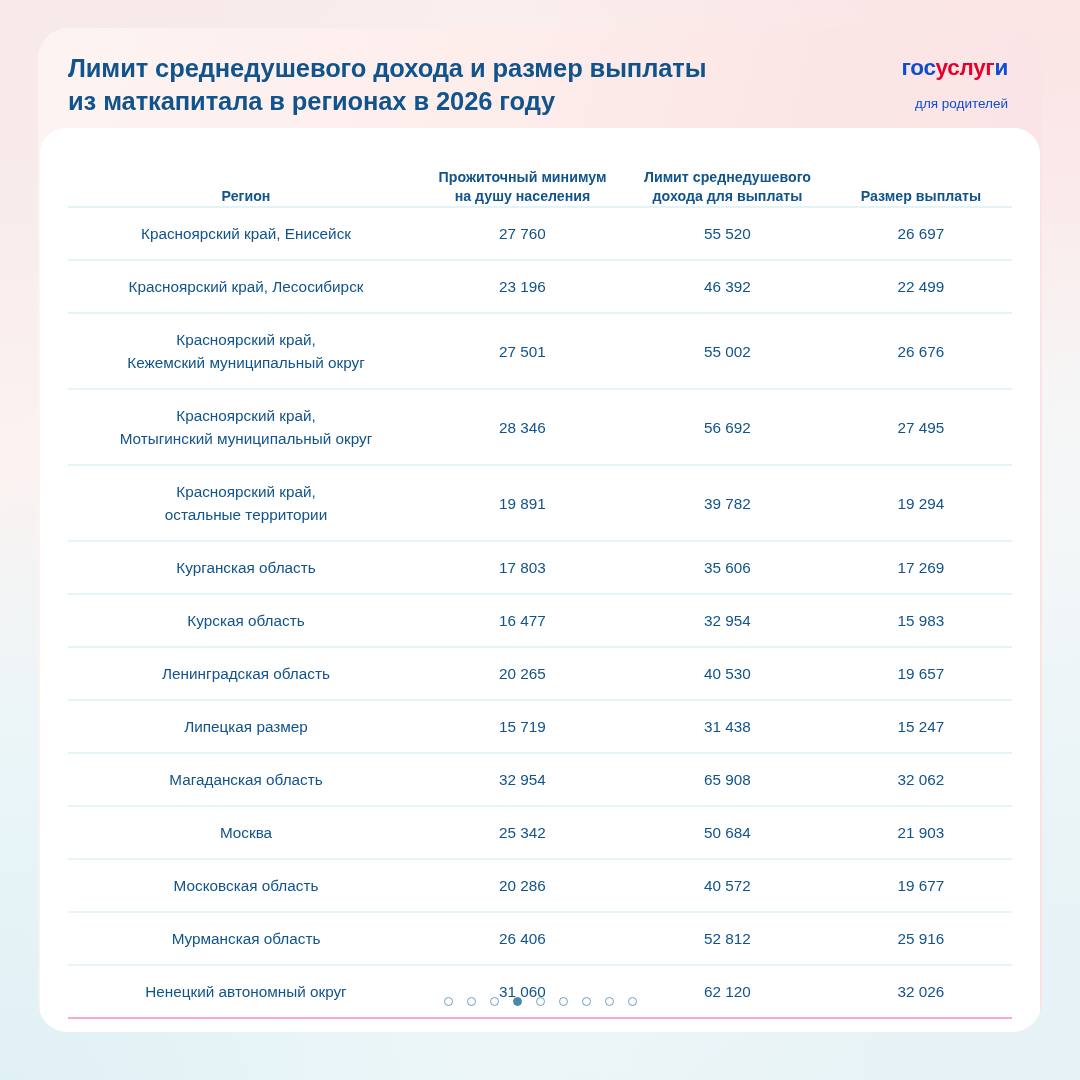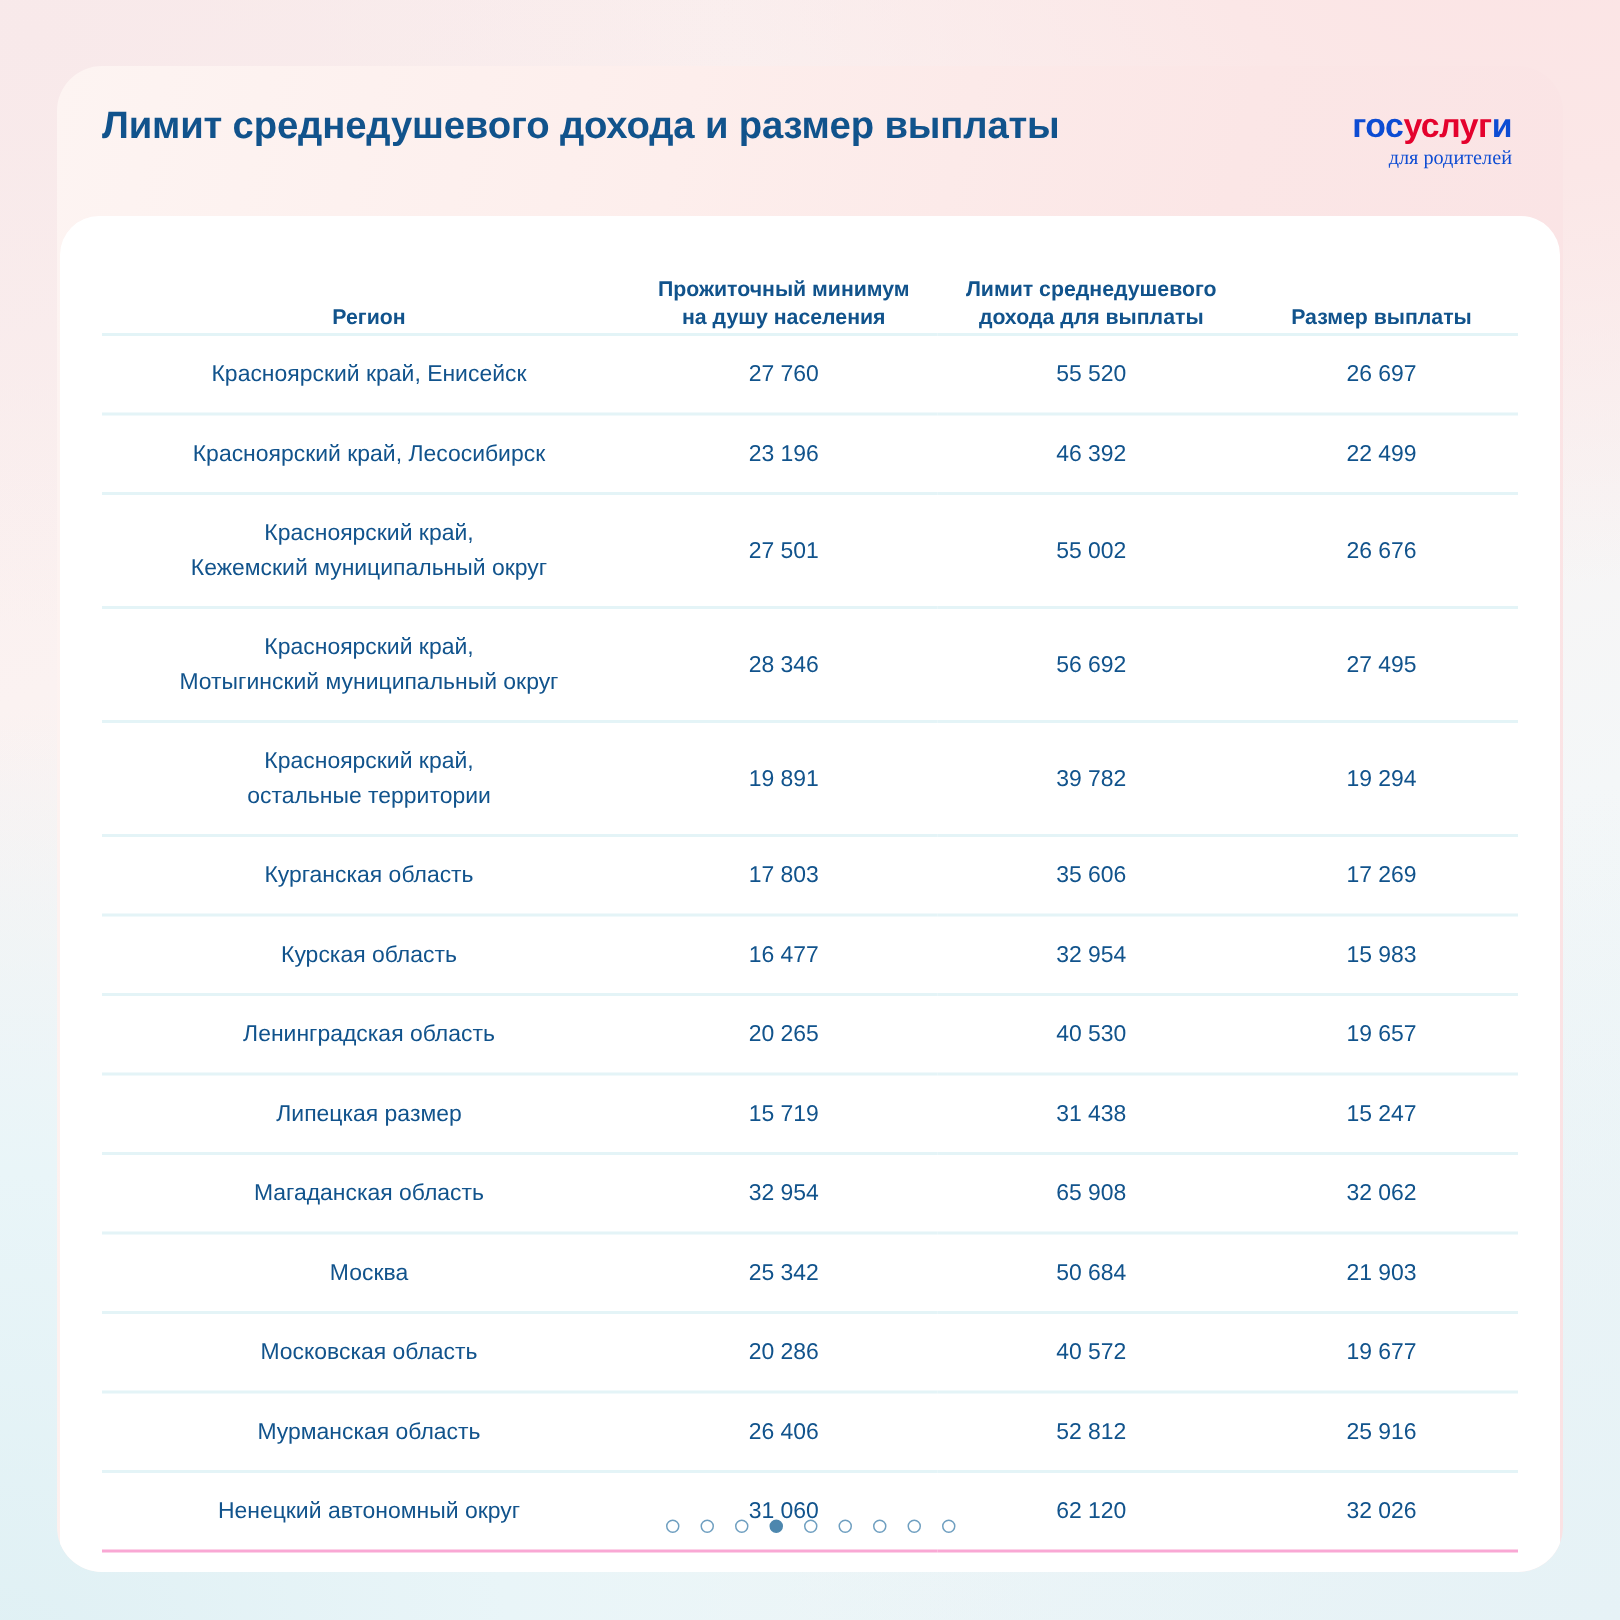--- a/index.html
+++ b/index.html
@@ -28,21 +28,21 @@
       radial-gradient(760px 640px at 2% 2%,    #f8e9ea 0%, rgba(248,233,234,0) 62%),
       radial-gradient(900px 900px at 0% 104%,  #dff0f4 0%, #e9f5f8 38%, rgba(233,245,248,0) 72%),
       radial-gradient(820px 820px at 100% 100%,#e6f2f6 0%, rgba(230,242,246,0) 68%),
       linear-gradient(160deg, #f9ecec 0%, #fbf2f1 32%, #f4f7f8 62%, #e9f4f7 100%);
   }
 
   
   .card {
     position: absolute;
     left: 38px;
-    top: 44px;
+    top: 28px;
     width: 1004px;
     height: 1004px;
     border-radius: 30px;
     overflow: hidden;
     background:
       linear-gradient(104deg, #fdf4f2 0%, #fdeeec 34%, #fbe6e6 64%, #fae2e4 100%);
   }
 
   
   .card-header {
@@ -76,23 +76,22 @@
     letter-spacing: -0.3px;
     line-height: 24px;
     white-space: nowrap;
   }
   .logo-blue { color: #0d4cd3; }
   .logo-red  { color: #e4022d; }
   .logo-sub {
     color: #0d4cd3;
     font-size: 13.5px;
     line-height: 18px;
-    margin-top: 0;
+    margin-top: 15px;
     white-space: nowrap;
-    font-family: Liberation Serif, serif;
   }
 
   
   .table-panel {
     position: absolute;
     left: 2px;
     top: 100px;
     width: 1000px;
     height: 904px;
     background: #ffffff;
@@ -165,20 +164,21 @@
 </head>
 <body>
 
 <div class="canvas"></div>
 
 <div class="card">
 
   <div class="card-header">
     <h1 class="title" id="title-host">
         <span class="title-line">Лимит среднедушевого дохода и размер выплаты</span>
+        <span class="title-line">из маткапитала в регионах в 2026 году</span>
       </h1>
 
     <div class="logo">
       <div class="logo-main">
         <span class="logo-blue">гос</span><span class="logo-red">услуг</span><span class="logo-blue">и</span>
       </div>
       <div class="logo-sub">для родителей</div>
     </div>
   </div>
 

